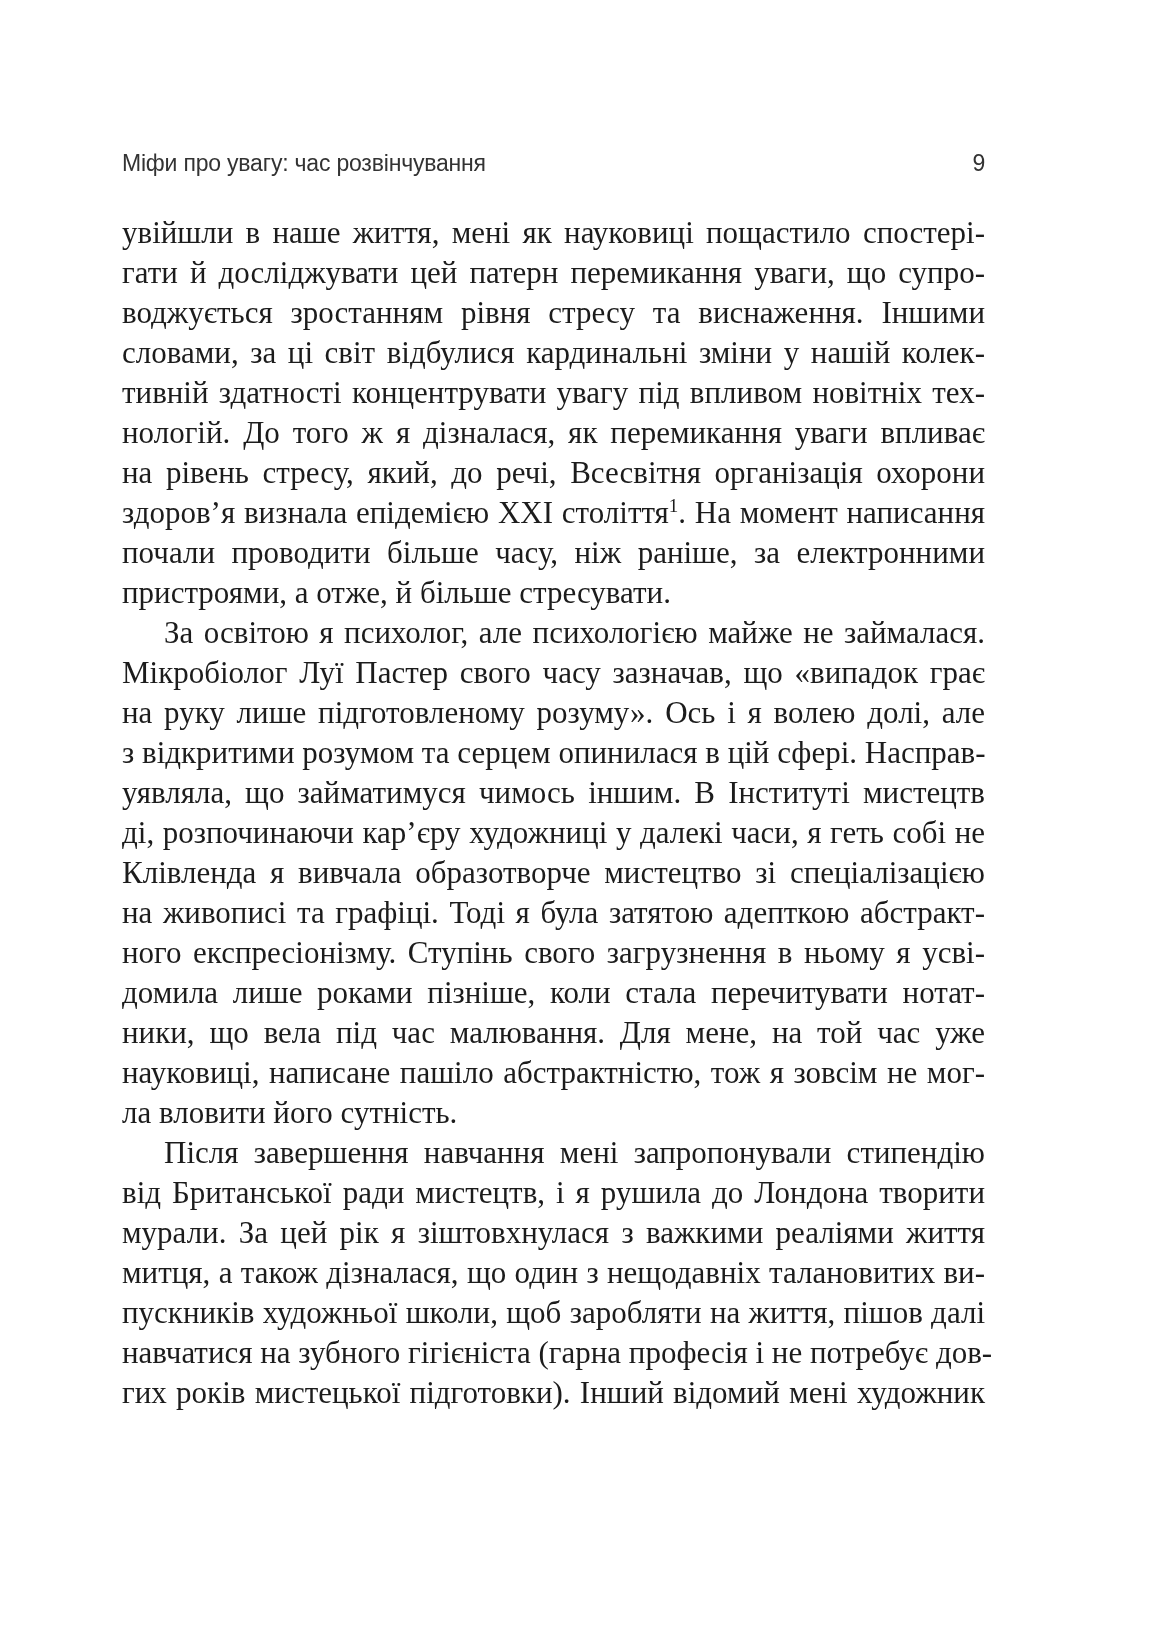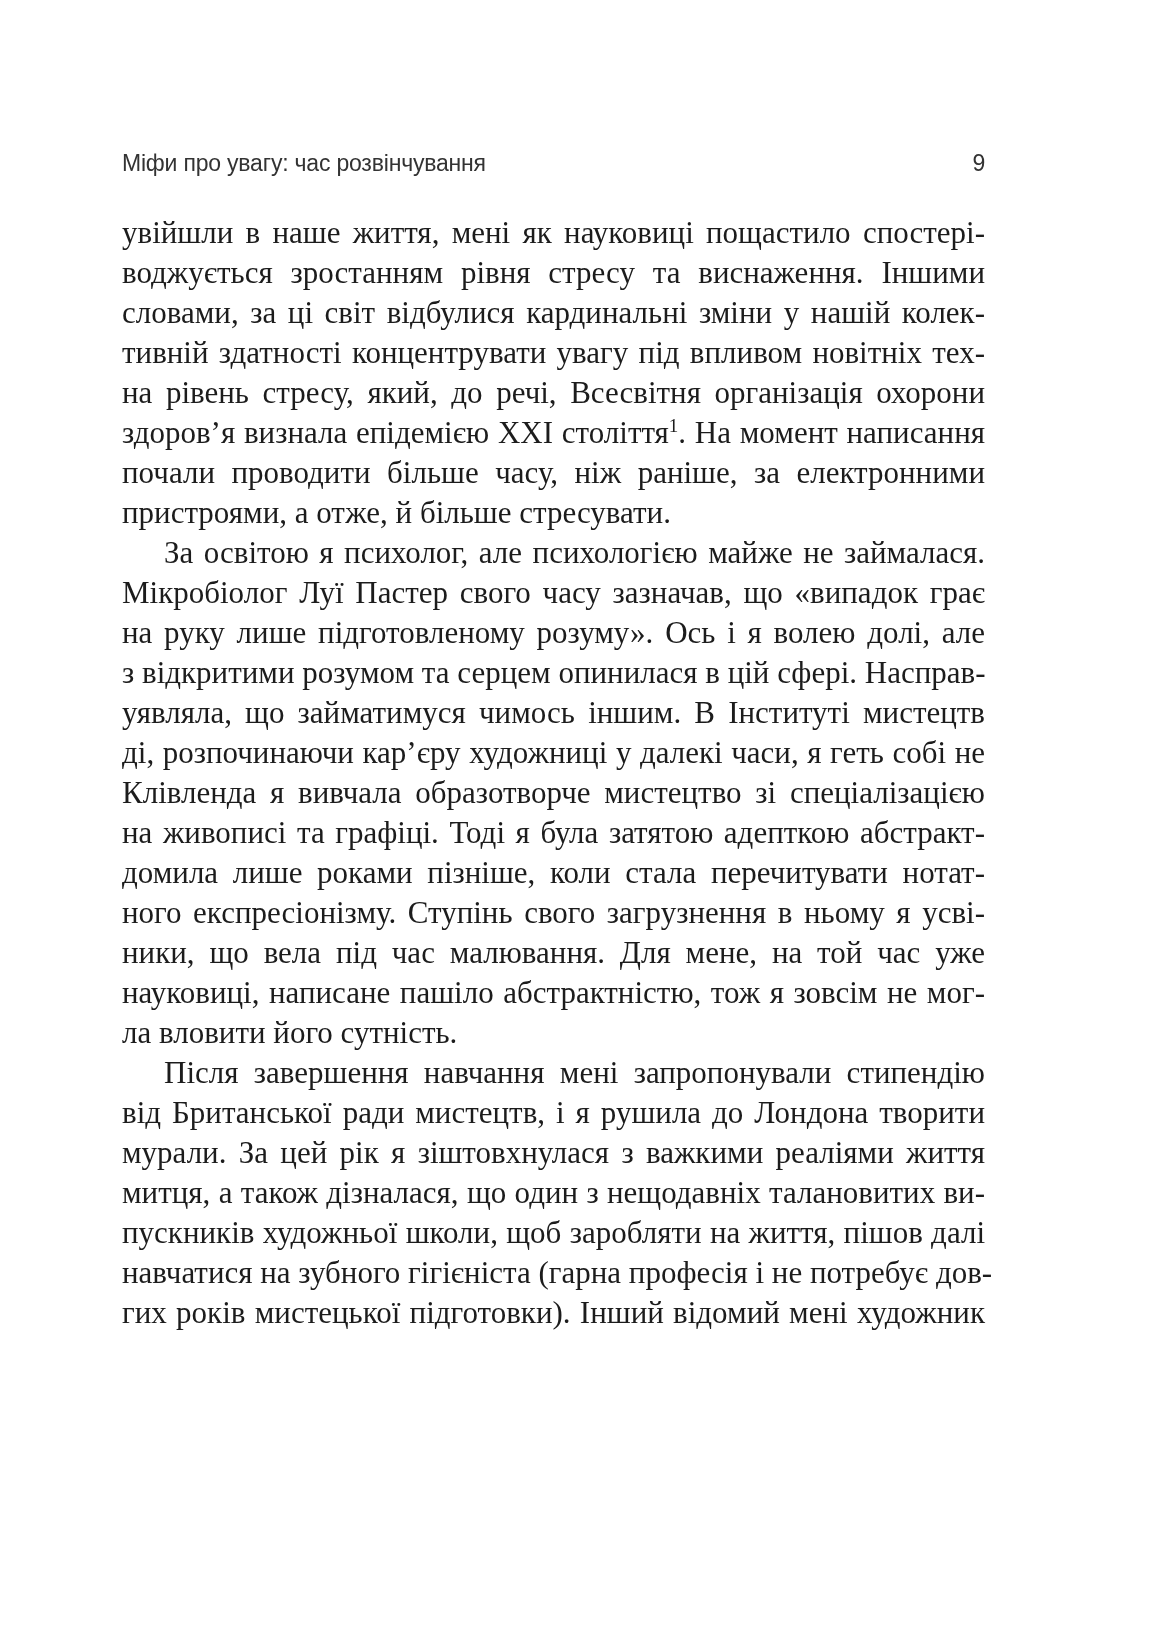--- a/index.html
+++ b/index.html
@@ -63,40 +63,42 @@
 
   <div class="running-header">
     <span>Міфи про увагу: час розвінчування</span>
     <span>9</span>
   </div>
 
   <div class="text-block">
 
     <div class="para">
       <div class="line">увійшли в наше життя, мені як науковиці пощастило спостері-</div>
+      <div class="line">гати й досліджувати цей патерн перемикання уваги, що супро-</div>
       <div class="line">воджується зростанням рівня стресу та виснаження. Іншими</div>
       <div class="line">словами, за ці світ відбулися кардинальні зміни у нашій колек-</div>
       <div class="line">тивній здатності концентрувати увагу під впливом новітніх тех-</div>
+      <div class="line">нологій. До того ж я дізналася, як перемикання уваги впливає</div>
       <div class="line">на рівень стресу, який, до речі, Всесвітня організація охорони</div>
       <div class="line"><span>здоров’я визнала епідемією XXI століття</span><sup class="fn-ref">1</sup><span>. На момент написання</span></div>
       <div class="line">почали проводити більше часу, ніж раніше, за електронними</div>
       <div class="line endline">пристроями, а отже, й більше стресувати.</div>
     </div>
 
     <div class="para">
       <div class="line indent">За освітою я психолог, але психологією майже не займалася.</div>
       <div class="line">Мікробіолог Луї Пастер свого часу зазначав, що «випадок грає</div>
       <div class="line">на руку лише підготовленому розуму». Ось і я волею долі, але</div>
       <div class="line">з відкритими розумом та серцем опинилася в цій сфері. Насправ-</div>
       <div class="line">уявляла, що займатимуся чимось іншим. В Інституті мистецтв</div>
       <div class="line">ді, розпочинаючи кар’єру художниці у далекі часи, я геть собі не</div>
       <div class="line">Клівленда я вивчала образотворче мистецтво зі спеціалізацією</div>
       <div class="line">на живописі та графіці. Тоді я була затятою адепткою абстракт-</div>
+      <div class="line">ного експресіонізму. Ступінь свого загрузнення в ньому я усві-</div>
       <div class="line">домила лише роками пізніше, коли стала перечитувати нотат-</div>
-      <div class="line">ного експресіонізму. Ступінь свого загрузнення в ньому я усві-</div>
       <div class="line">ники, що вела під час малювання. Для мене, на той час уже</div>
       <div class="line">науковиці, написане пашіло абстрактністю, тож я зовсім не мог-</div>
       <div class="line endline">ла вловити його сутність.</div>
     </div>
 
     <div class="para">
       <div class="line indent">Після завершення навчання мені запропонували стипендію</div>
       <div class="line">від Британської ради мистецтв, і я рушила до Лондона творити</div>
       <div class="line">мурали. За цей рік я зіштовхнулася з важкими реаліями життя</div>
       <div class="line">митця, а також дізналася, що один з нещодавніх талановитих ви-</div>

